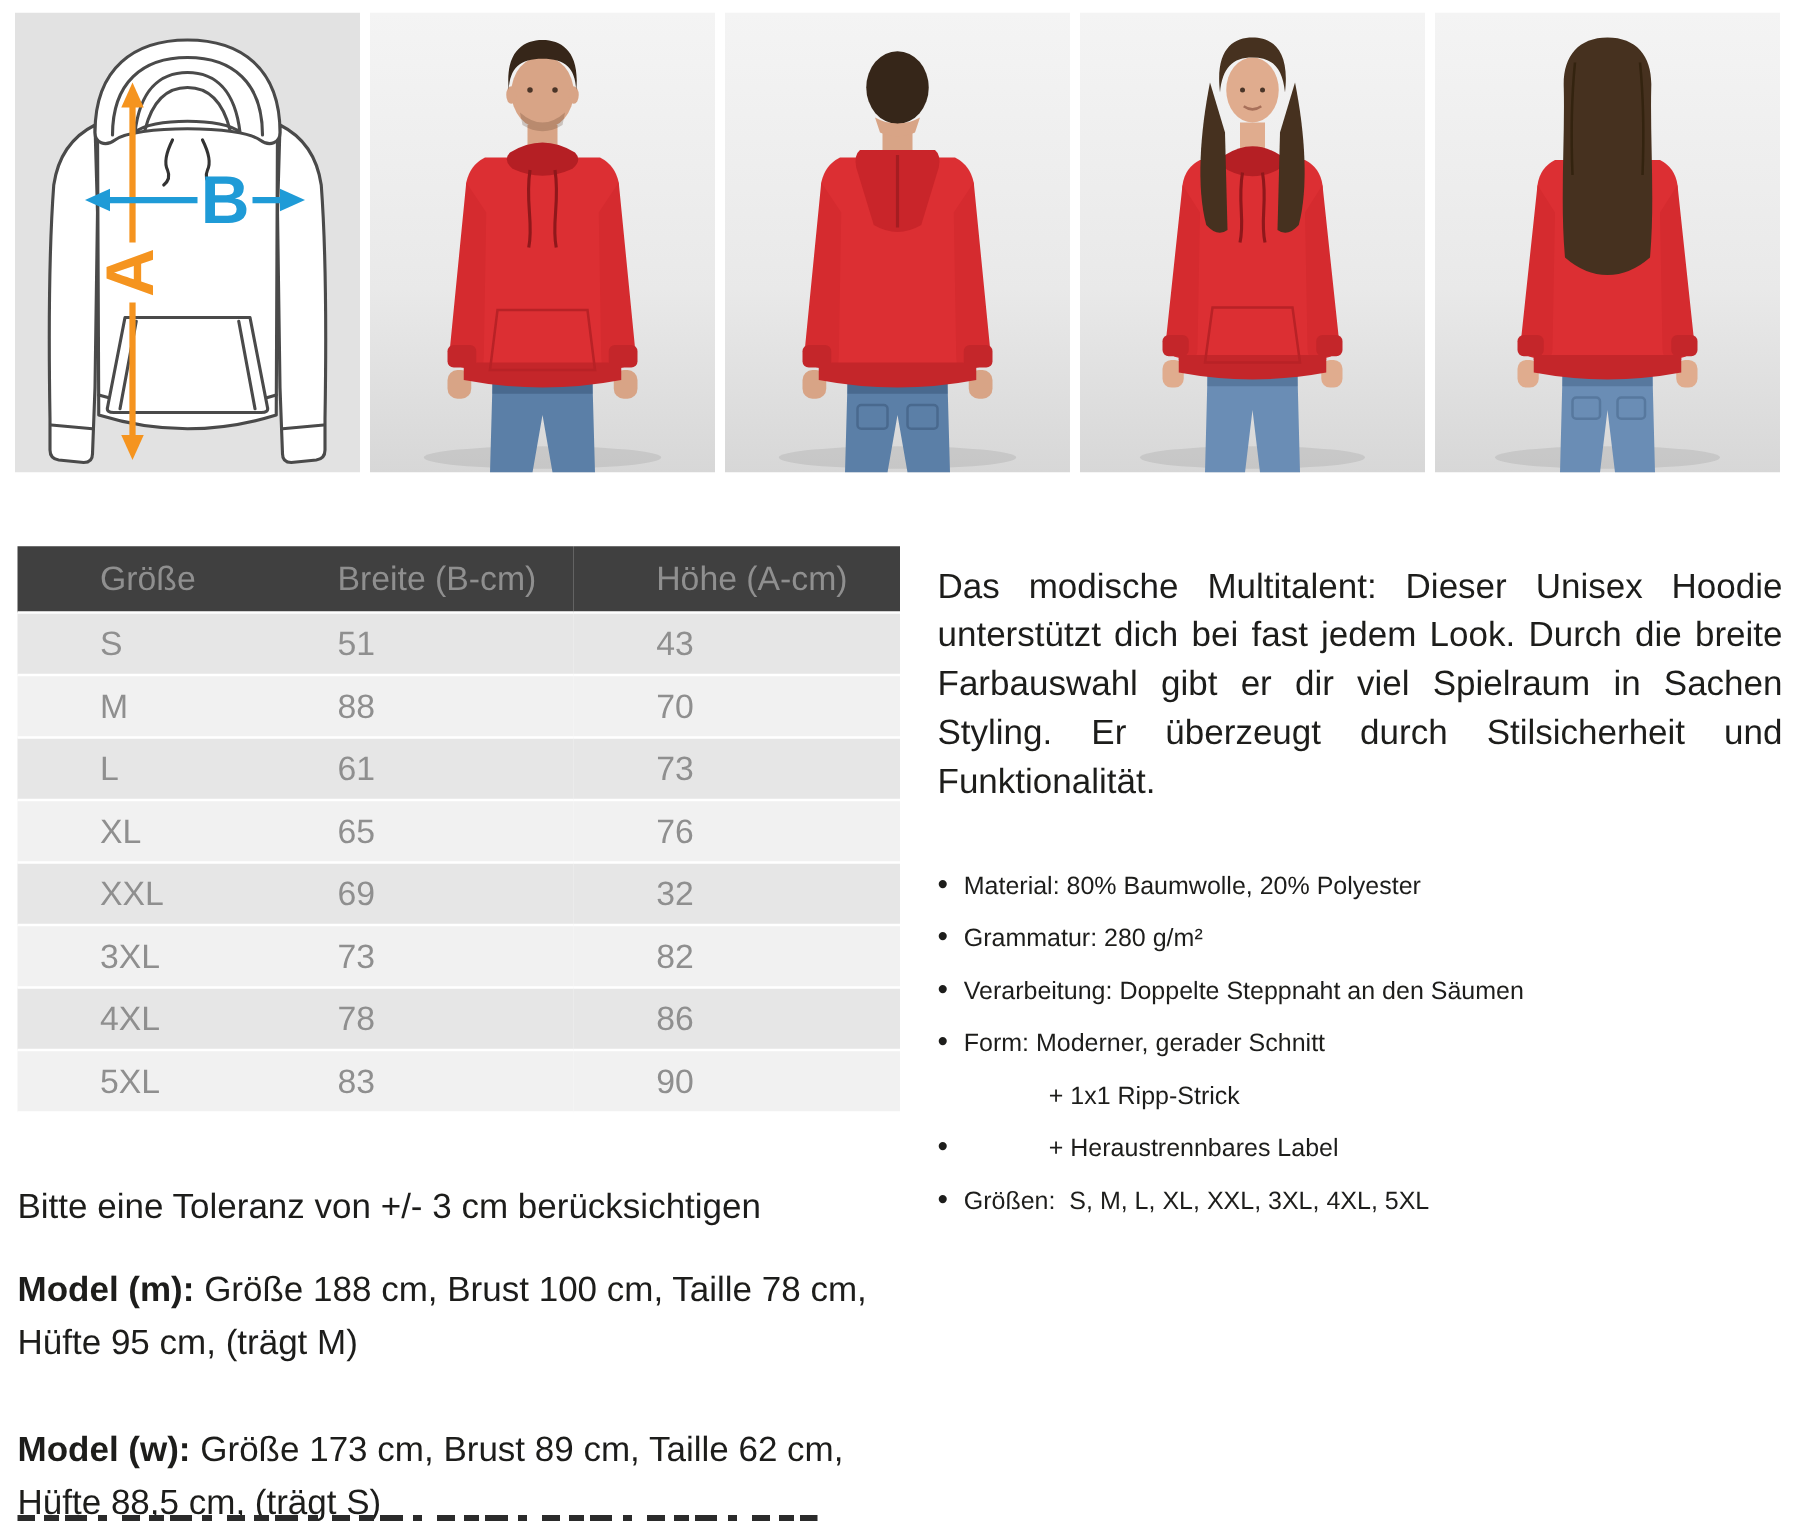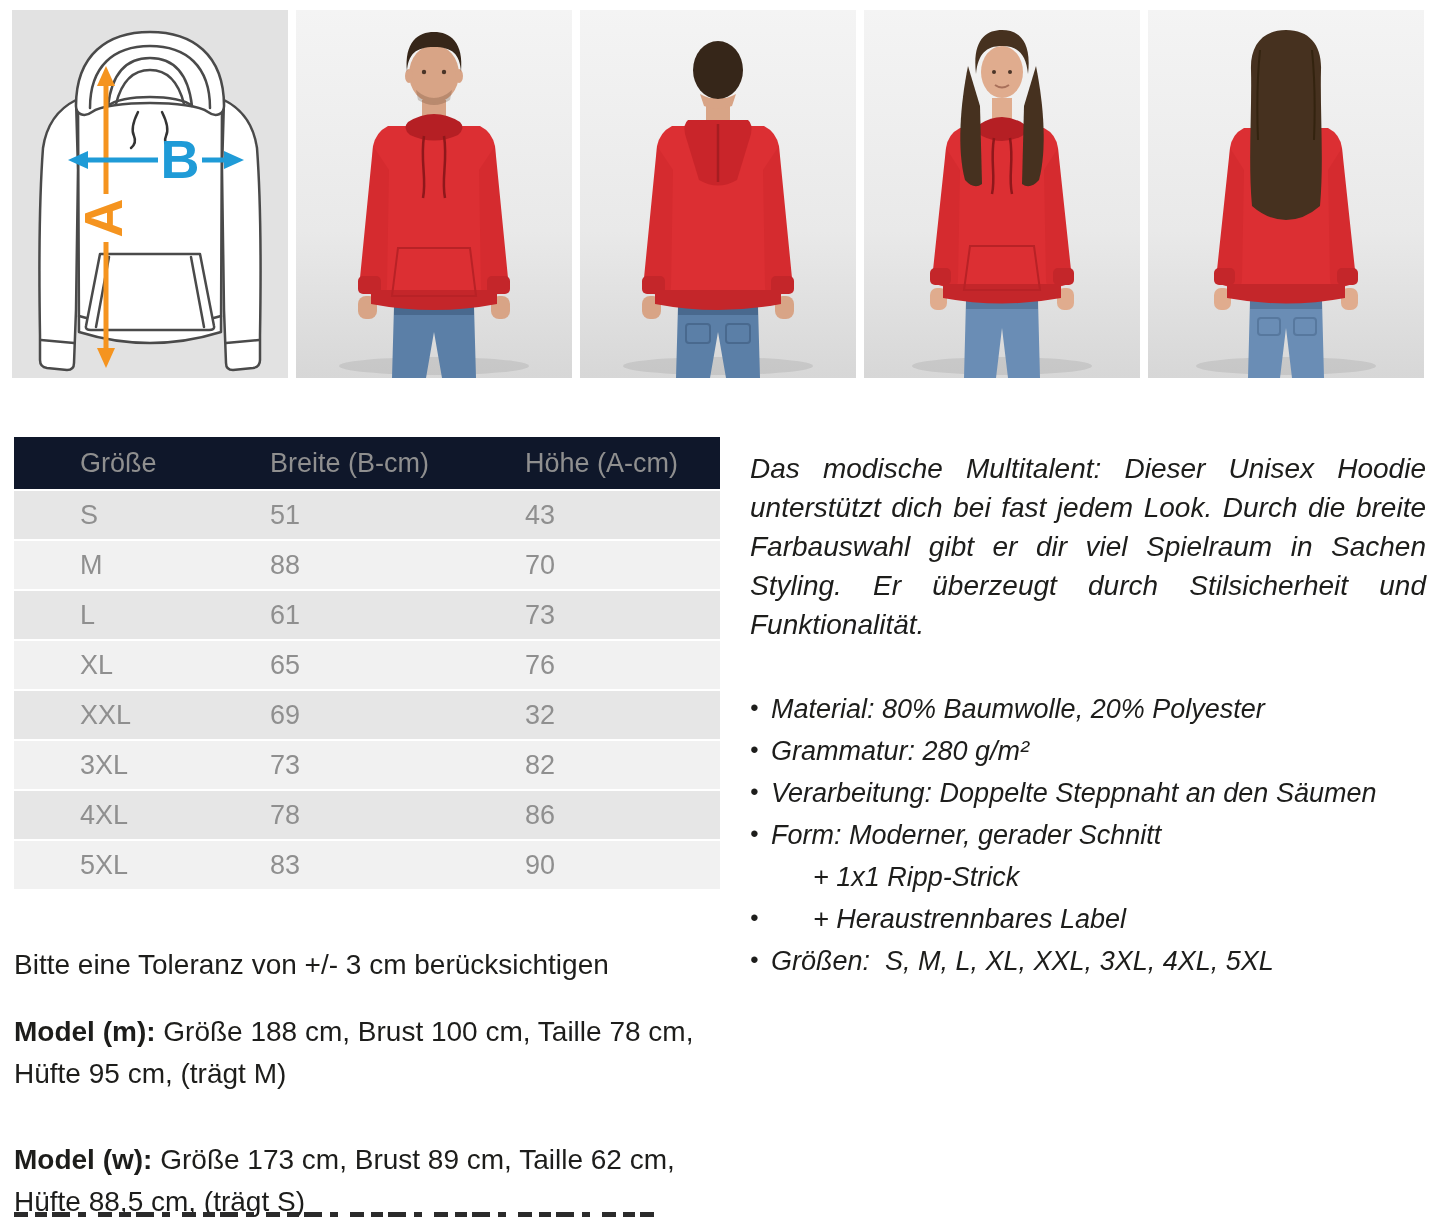--- a/index.html
+++ b/index.html
@@ -7,42 +7,42 @@
     width:1442px;height:1217px;position:relative;overflow:hidden;background:#fff;
     font-family:"Liberation Sans", sans-serif;color:#1d1d1b;
   }
   
   .gallery{position:absolute;top:10px;left:12px;display:flex;gap:8px;}
   .tile{width:276px;height:368px;flex:0 0 auto;}
   .tile svg{display:block;width:276px;height:368px;}
   
   .content{position:absolute;top:437px;left:14px;width:1412px;display:flex;align-items:flex-start;}
   .left-col{width:712px;}
-  .right-col{width:676px;margin-left:24px;padding-top:12px;font-style:italic;}
+  .right-col{width:676px;margin-left:24px;padding-top:12px;}
   
   table.size{width:706px;border-collapse:collapse;font-size:27px;color:#8f8f8f;}
   table.size th,table.size td{
     font-weight:400;text-align:left;padding:0 0 0 66px;border-bottom:2px solid #fff;
     white-space:nowrap;
   }
-  table.size thead th{height:52px;background:#0f172a;}
+  table.size thead th{height:52px;background:#404040;}
   table.size tbody td{height:48px;}
   table.size tbody tr:nth-child(odd) td{background:#e6e6e6;}
   table.size tbody tr:nth-child(even) td{background:#f1f1f1;}
   
   .tolerance{margin:54px 0 0;font-size:28px;line-height:40px;}
   .model-line{margin:26px 0 0;font-size:28px;line-height:42px;width:704px;}
   .model-line.w{margin-top:44px;}
   .model-line b{font-weight:700;}
   
   .intro{margin:0;font-size:28px;line-height:39px;text-align:justify;}
-  ul.details{list-style:none;margin:44px 0 0;padding:0;font-size:27px;line-height:42px;}
+  ul.details{list-style:none;margin:44px 0 0;padding:0;font-size:20px;line-height:42px;}
   ul.details li{position:relative;padding-left:21px;}
   ul.details li::before{content:"\2022";position:absolute;left:0;top:-1px;font-size:24px;color:#1d1d1b;}
-  .sub-line{margin-left:42px;}
+  .sub-line{margin-left:68px;}
   
   .cutoff{
     position:absolute;left:14px;bottom:0;width:640px;height:5px;
     background:repeating-linear-gradient(90deg,
       #2b2b2b 0 14px,transparent 14px 21px,#2b2b2b 21px 33px,transparent 33px 38px,
       #2b2b2b 38px 56px,transparent 56px 64px,#2b2b2b 64px 72px,transparent 72px 84px);
   }
 </style>
 </head>
 <body>

